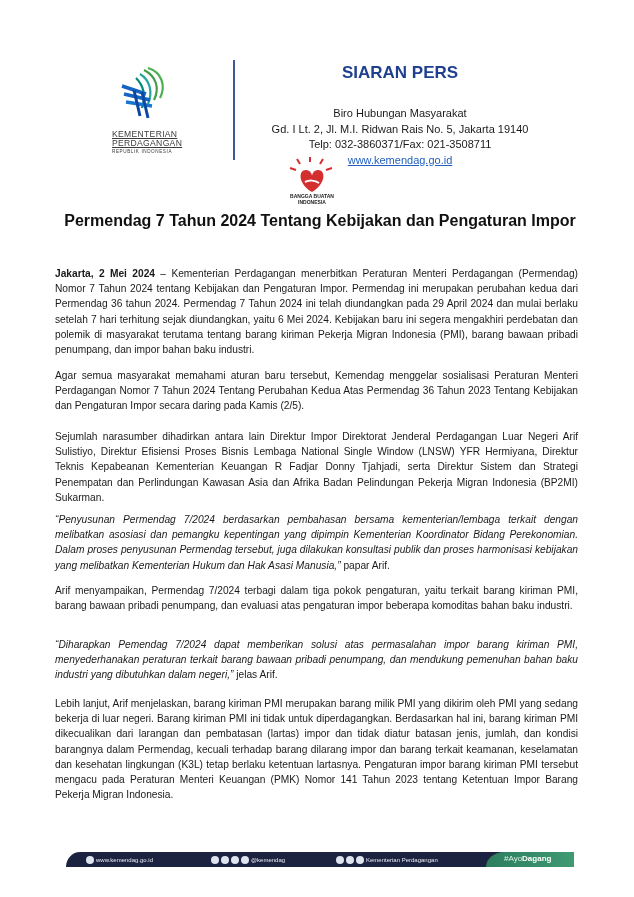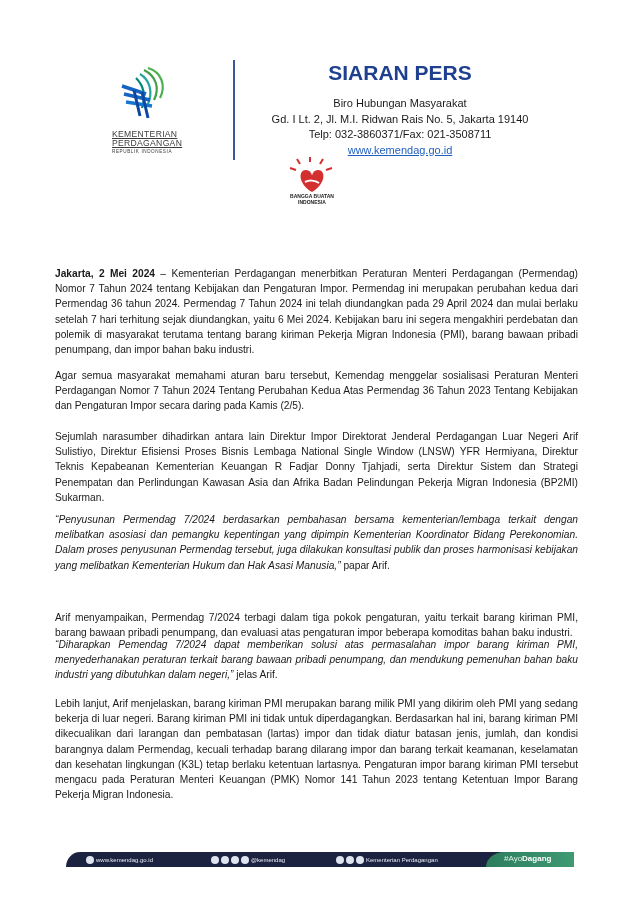--- a/index.html
+++ b/index.html
@@ -6,34 +6,34 @@
   body { width:634px; height:897px; position:relative; overflow:hidden;
          font-family:"Liberation Sans", sans-serif; color:#1a1a1a; }
   .logo { position:absolute; left:112px; top:64px; width:110px; height:100px; }
   .logo svg { position:absolute; left:8px; top:0; }
   .logo .l1, .logo .l2 { position:absolute; left:0; font-size:8.6px; letter-spacing:0.3px; color:#3b3b3b; line-height:9px;text-decoration:underline; }
   .logo .l1 { top:66px; }
   .logo .l2 { top:75px; }
   .logo .l3 { position:absolute; left:0; top:85px; font-size:4.6px; letter-spacing:0.6px; color:#3b3b3b; }
   .vline { position:absolute; left:233px; top:60px; width:2px; height:100px; background:#3b5998; }
   .header-right { position:absolute; left:250px; top:62px; width:300px; text-align:center; }
-  .h-title { font-size:21px; font-weight:bold; color:#1f3f8f; line-height:22px; margin-bottom:12px; }
+  .h-title { font-size:17px; font-weight:bold; color:#1f3f8f; line-height:22px; margin-bottom:22px; }
   .h-line { font-size:11px; line-height:15.5px; color:#1a1a1a; }
   .h-link { font-size:11px; line-height:15.5px; color:#1f5fbf; text-decoration:underline; }
   .bbi { position:absolute; left:282px; top:156px; width:60px; height:52px; }
   .bbi .t1, .bbi .t2 { position:absolute; left:0; width:60px; text-align:center; font-size:5px; font-weight:bold; color:#222; }
   .bbi .t1 { top:37px; }
   .bbi .t2 { top:43px; }
   .title { position:absolute; left:60px; top:210px; width:520px; text-align:center;
            font-size:16px; font-weight:bold; line-height:22px; color:#111; }
   .para { position:absolute; left:55px; width:523px; font-size:10.2px; line-height:15.2px;
           text-align:justify; color:#1a1a1a; }
   .para b { font-weight:bold; }
   .p1 { top:266px; } .p2 { top:368px; } .p3 { top:429px; } .p4 { top:512px; }
-  .p5 { top:583px;margin-top:27px; } .p6 { top:637px; } .p7 { top:696px; }
+  .p5 { top:583px; } .p6 { top:637px; } .p7 { top:696px; }
   .footer { position:absolute; left:66px; top:852px; width:508px; height:31px; }
   .footer .dark { position:absolute; left:0; top:0; width:440px; height:15px; background:#1c2340;
                   border-top-left-radius:14px 15px; }
   .footer .green { position:absolute; left:420px; top:0; width:88px; height:15px;
                    background:linear-gradient(90deg,#2c7d5f,#3f9a72); border-top-left-radius:18px 15px; }
   .f-item { position:absolute; top:3px; height:9px; display:flex; align-items:center; gap:2px; color:#e8ecf5; font-size:6px; }
   .f-icon { width:8px; height:8px; border-radius:50%; background:#dfe4ef; display:inline-block; }
   .f-tag { position:absolute; left:438px; top:2px; font-size:8px; color:#dff3e8; }
   .f-tag b { color:#ffffff; }
 </style>
@@ -75,20 +75,21 @@
     <line x1="38" y1="8" x2="41" y2="3" stroke="#d32f2f" stroke-width="2"></line>
     <line x1="44" y1="14" x2="50" y2="12" stroke="#d32f2f" stroke-width="2"></line>
     <path d="M30 36 C16 28 16 14 24 14 C28 14 30 18 30 20 C30 18 32 14 36 14 C44 14 44 28 30 36 Z" fill="#d32f2f"></path>
     <path d="M23 26 C27 24 33 24 37 27" stroke="#fff" stroke-width="2" fill="none"></path>
   </svg>
   <div class="t1">BANGGA BUATAN</div>
   <div class="t2">INDONESIA</div>
 </div>
 
 <div class="title">
+  <div>Permendag 7 Tahun 2024 Tentang Kebijakan dan Pengaturan Impor</div>
 </div>
 
 <div class="para p1"><b>Jakarta, 2 Mei 2024</b><span> – Kementerian Perdagangan menerbitkan Peraturan Menteri Perdagangan (Permendag) Nomor 7 Tahun 2024 tentang Kebijakan dan Pengaturan Impor. Permendag ini merupakan perubahan kedua dari Permendag 36 tahun 2024. Permendag 7 Tahun 2024 ini telah diundangkan pada 29 April 2024 dan mulai berlaku setelah 7 hari terhitung sejak diundangkan, yaitu 6 Mei 2024. Kebijakan baru ini segera mengakhiri perdebatan dan polemik di masyarakat terutama tentang barang kiriman Pekerja Migran Indonesia (PMI), barang bawaan pribadi penumpang, dan impor bahan baku industri.</span></div>
 <div class="para p2">Agar semua masyarakat memahami aturan baru tersebut, Kemendag menggelar sosialisasi Peraturan Menteri Perdagangan Nomor 7 Tahun 2024 Tentang Perubahan Kedua Atas Permendag 36 Tahun 2023 Tentang Kebijakan dan Pengaturan Impor secara daring pada Kamis (2/5).</div>
 <div class="para p3">Sejumlah narasumber dihadirkan antara lain Direktur Impor Direktorat Jenderal Perdagangan Luar Negeri Arif Sulistiyo, Direktur Efisiensi Proses Bisnis Lembaga National Single Window (LNSW) YFR Hermiyana, Direktur Teknis Kepabeanan Kementerian Keuangan R Fadjar Donny Tjahjadi, serta Direktur Sistem dan Strategi Penempatan dan Perlindungan Kawasan Asia dan Afrika Badan Pelindungan Pekerja Migran Indonesia (BP2MI) Sukarman.</div>
 <div class="para p4"><i>“Penyusunan Permendag 7/2024 berdasarkan pembahasan bersama kementerian/lembaga terkait dengan melibatkan asosiasi dan pemangku kepentingan yang dipimpin Kementerian Koordinator Bidang Perekonomian. Dalam proses penyusunan Permendag tersebut, juga dilakukan konsultasi publik dan proses harmonisasi kebijakan yang melibatkan Kementerian Hukum dan Hak Asasi Manusia,”</i><span> papar Arif.</span></div>
 <div class="para p5">Arif menyampaikan, Permendag 7/2024 terbagi dalam tiga pokok pengaturan, yaitu terkait barang kiriman PMI, barang bawaan pribadi penumpang, dan evaluasi atas pengaturan impor beberapa komoditas bahan baku industri.</div>
 <div class="para p6"><i>“Diharapkan Pemendag 7/2024 dapat memberikan solusi atas permasalahan impor barang kiriman PMI, menyederhanakan peraturan terkait barang bawaan pribadi penumpang, dan mendukung pemenuhan bahan baku industri yang dibutuhkan dalam negeri,”</i><span> jelas Arif.</span></div>
 <div class="para p7">Lebih lanjut, Arif menjelaskan, barang kiriman PMI merupakan barang milik PMI yang dikirim oleh PMI yang sedang bekerja di luar negeri. Barang kiriman PMI ini tidak untuk diperdagangkan. Berdasarkan hal ini, barang kiriman PMI dikecualikan dari larangan dan pembatasan (lartas) impor dan tidak diatur batasan jenis, jumlah, dan kondisi barangnya dalam Permendag, kecuali terhadap barang dilarang impor dan barang terkait keamanan, keselamatan dan kesehatan lingkungan (K3L) tetap berlaku ketentuan lartasnya. Pengaturan impor barang kiriman PMI tersebut mengacu pada Peraturan Menteri Keuangan (PMK) Nomor 141 Tahun 2023 tentang Ketentuan Impor Barang Pekerja Migran Indonesia.</div>
 

